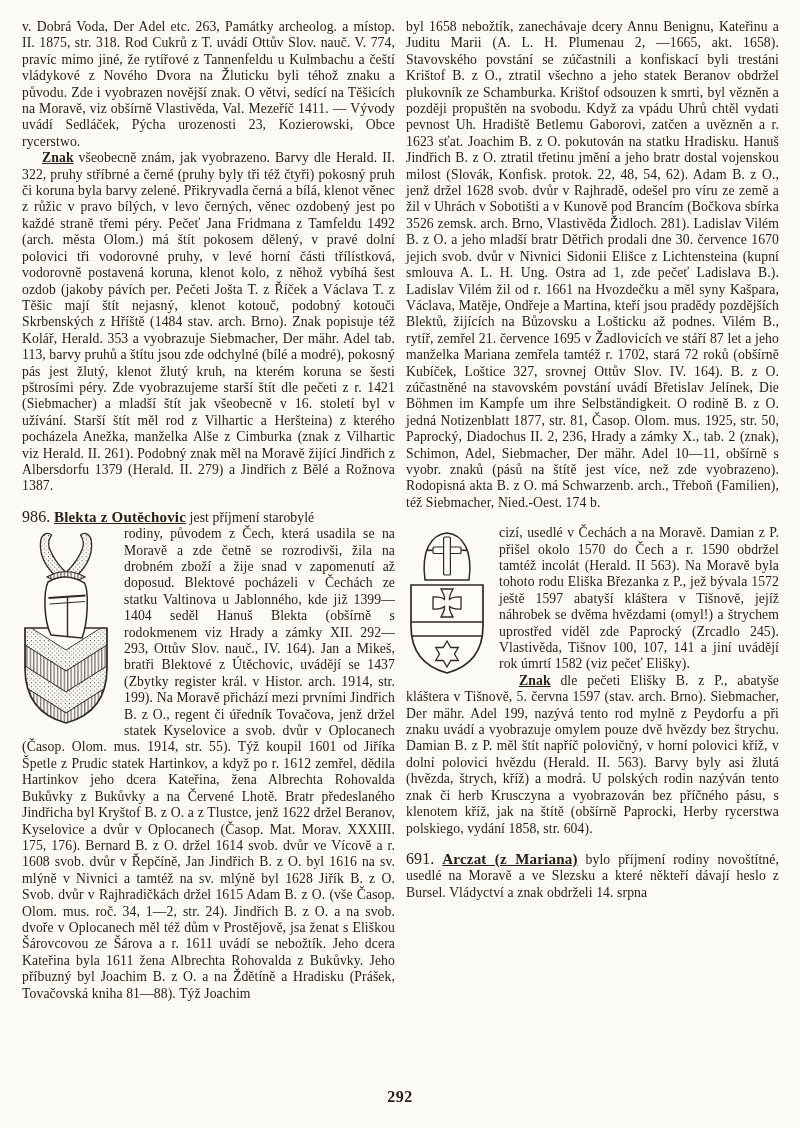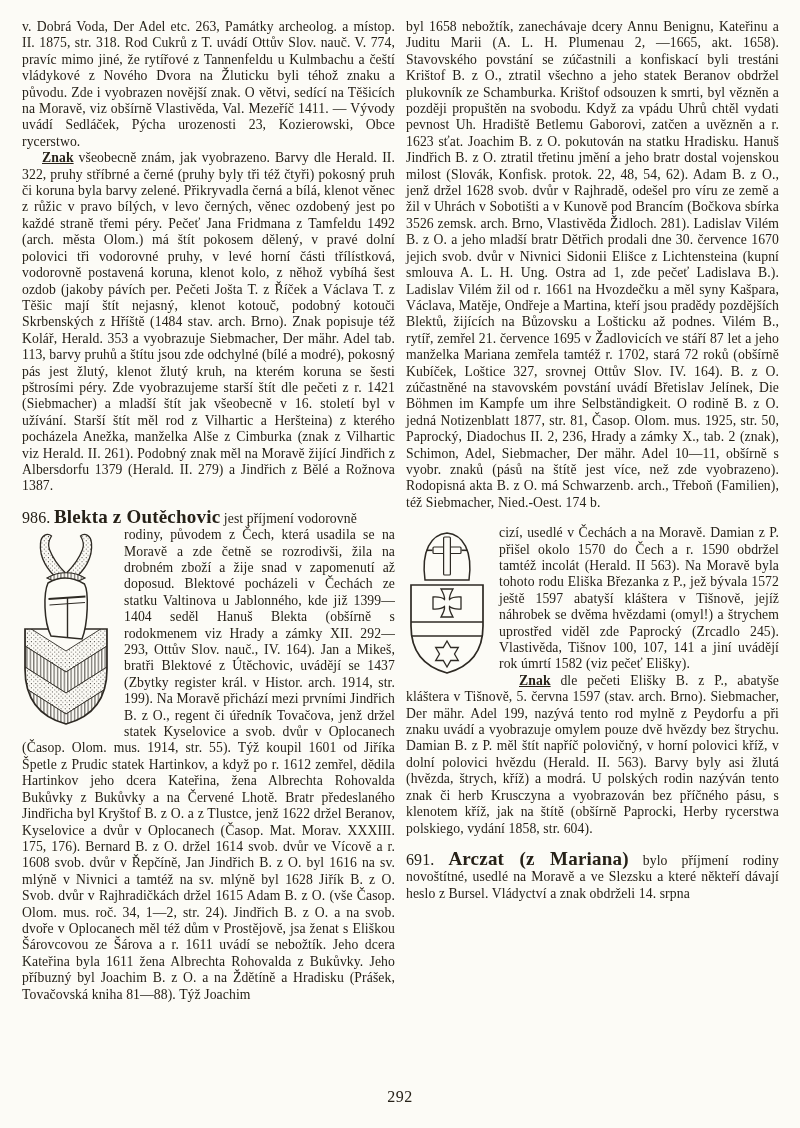--- a/index.html
+++ b/index.html
@@ -22,46 +22,47 @@
     line-height: 16.4px;
     text-align: justify;
     letter-spacing: 0.1px;
   }
   .para { margin: 0; }
   .p-indent { text-indent: 20px; }
   .b { font-weight: bold; text-decoration: underline; }
   .entry { margin-top: 14px; }
   .entry-head { margin: 0; }
   .entry-num { font-size: 16px; line-height: 16.4px; }
-  .entry-title { font-weight: bold; font-size: 19px; line-height: 16.4px; letter-spacing: 0.2px; }
+  .entry-title { font-weight: bold; font-size: 15px; line-height: 16.4px; letter-spacing: 0.2px; text-decoration: underline; }
   .arms { float: left; }
   .arms svg { display: block; width: 100%; height: auto; }
   .arms-blekta { width: 88px; margin: 4px 14px 2px 0; }
   .arms-brezan { width: 78px; margin: 3px 13px 2px 2px; }
   .page-num {
     position: absolute;
     left: 0; right: 0;
     bottom: 22px;
     text-align: center;
     font-size: 16px;
     letter-spacing: 0.5px;
+    font-weight: bold;
   }
 </style>
 </head>
 <body>
 
 <div class="page">
   <div class="columns">
 
     <div class="col">
       <p class="para">v. Dobrá Voda, Der Adel etc. 263, Památky archeolog. a místop. II. 1875, str. 318. Rod Cukrů z T. uvádí Ottův Slov. nauč. V. 774, pravíc mimo jiné, že rytířové z Tannenfeldu u Kulmbachu a čeští vládykové z Nového Dvora na Žluticku byli téhož znaku a původu. Zde i vyobrazen novější znak. O větvi, sedící na Těšicích na Moravě, viz obšírně Vlastivěda, Val. Mezeříč 1411. — Vývody uvádí Sedláček, Pýcha urozenosti 23, Kozierowski, Obce rycerstwo.</p>
       <p class="para p-indent"><span class="b">Znak</span><span> všeobecně znám, jak vyobrazeno. Barvy dle Herald. II. 322, pruhy stříbrné a černé (pruhy byly tři též čtyři) pokosný pruh či koruna byla barvy zelené. Přikryvadla černá a bílá, klenot věnec z růžic v pravo bílých, v levo černých, věnec ozdobený jest po každé straně třemi péry. Pečeť Jana Fridmana z Tamfeldu 1492 (arch. města Olom.) má štít pokosem dělený, v pravé dolní polovici tři vodorovné pruhy, v levé horní části třílístková, vodorovně postavená koruna, klenot kolo, z něhož vybíhá šest ozdob (jakoby pávích per. Pečeti Jošta T. z Říček a Václava T. z Těšic mají štít nejasný, klenot kotouč, podobný kotouči Skrbenských z Hříště (1484 stav. arch. Brno). Znak popisuje též Kolář, Herald. 353 a vyobrazuje Siebmacher, Der mähr. Adel tab. 113, barvy pruhů a štítu jsou zde odchylné (bílé a modré), pokosný pás jest žlutý, klenot žlutý kruh, na kterém koruna se šesti pštrosími péry. Zde vyobrazujeme starší štít dle pečeti z r. 1421 (Siebmacher) a mladší štít jak všeobecně v 16. století byl v užívání. Starší štít měl rod z Vilhartic a Heršteina) z kterého pocházela Anežka, manželka Alše z Cimburka (znak z Vilhartic viz Herald. II. 261). Podobný znak měl na Moravě žijící Jindřich z Albersdorfu 1379 (Herald. II. 279) a Jindřich z Bělé a Rožnova 1387.</span></p>
 
       <div class="entry">
-        <p class="para entry-head"><span class="entry-num">986.</span> <span class="entry-title">Blekta z Outěchovic</span> <span>jest příjmení vodorovně</span></p>
+        <p class="para entry-head"><span class="entry-num">986.</span> <span class="entry-title">Blekta z Outěchovic</span> <span>jest příjmení starobylé</span></p>
 
         <div class="arms arms-blekta">
           <svg viewBox="0 0 88 196" xmlns="http://www.w3.org/2000/svg">
             <defs>
               <pattern id="hb" patternUnits="userSpaceOnUse" width="3.4" height="3.4">
                 <rect width="3.4" height="3.4" fill="#fdfcf7"></rect>
                 <line x1="1.6" y1="-0.5" x2="1.6" y2="3.9" stroke="#2e2a24" stroke-width="0.85"></line>
               </pattern>
               <pattern id="db" patternUnits="userSpaceOnUse" width="4.2" height="4.2">
                 <rect width="4.2" height="4.2" fill="#fdfcf7"></rect>

